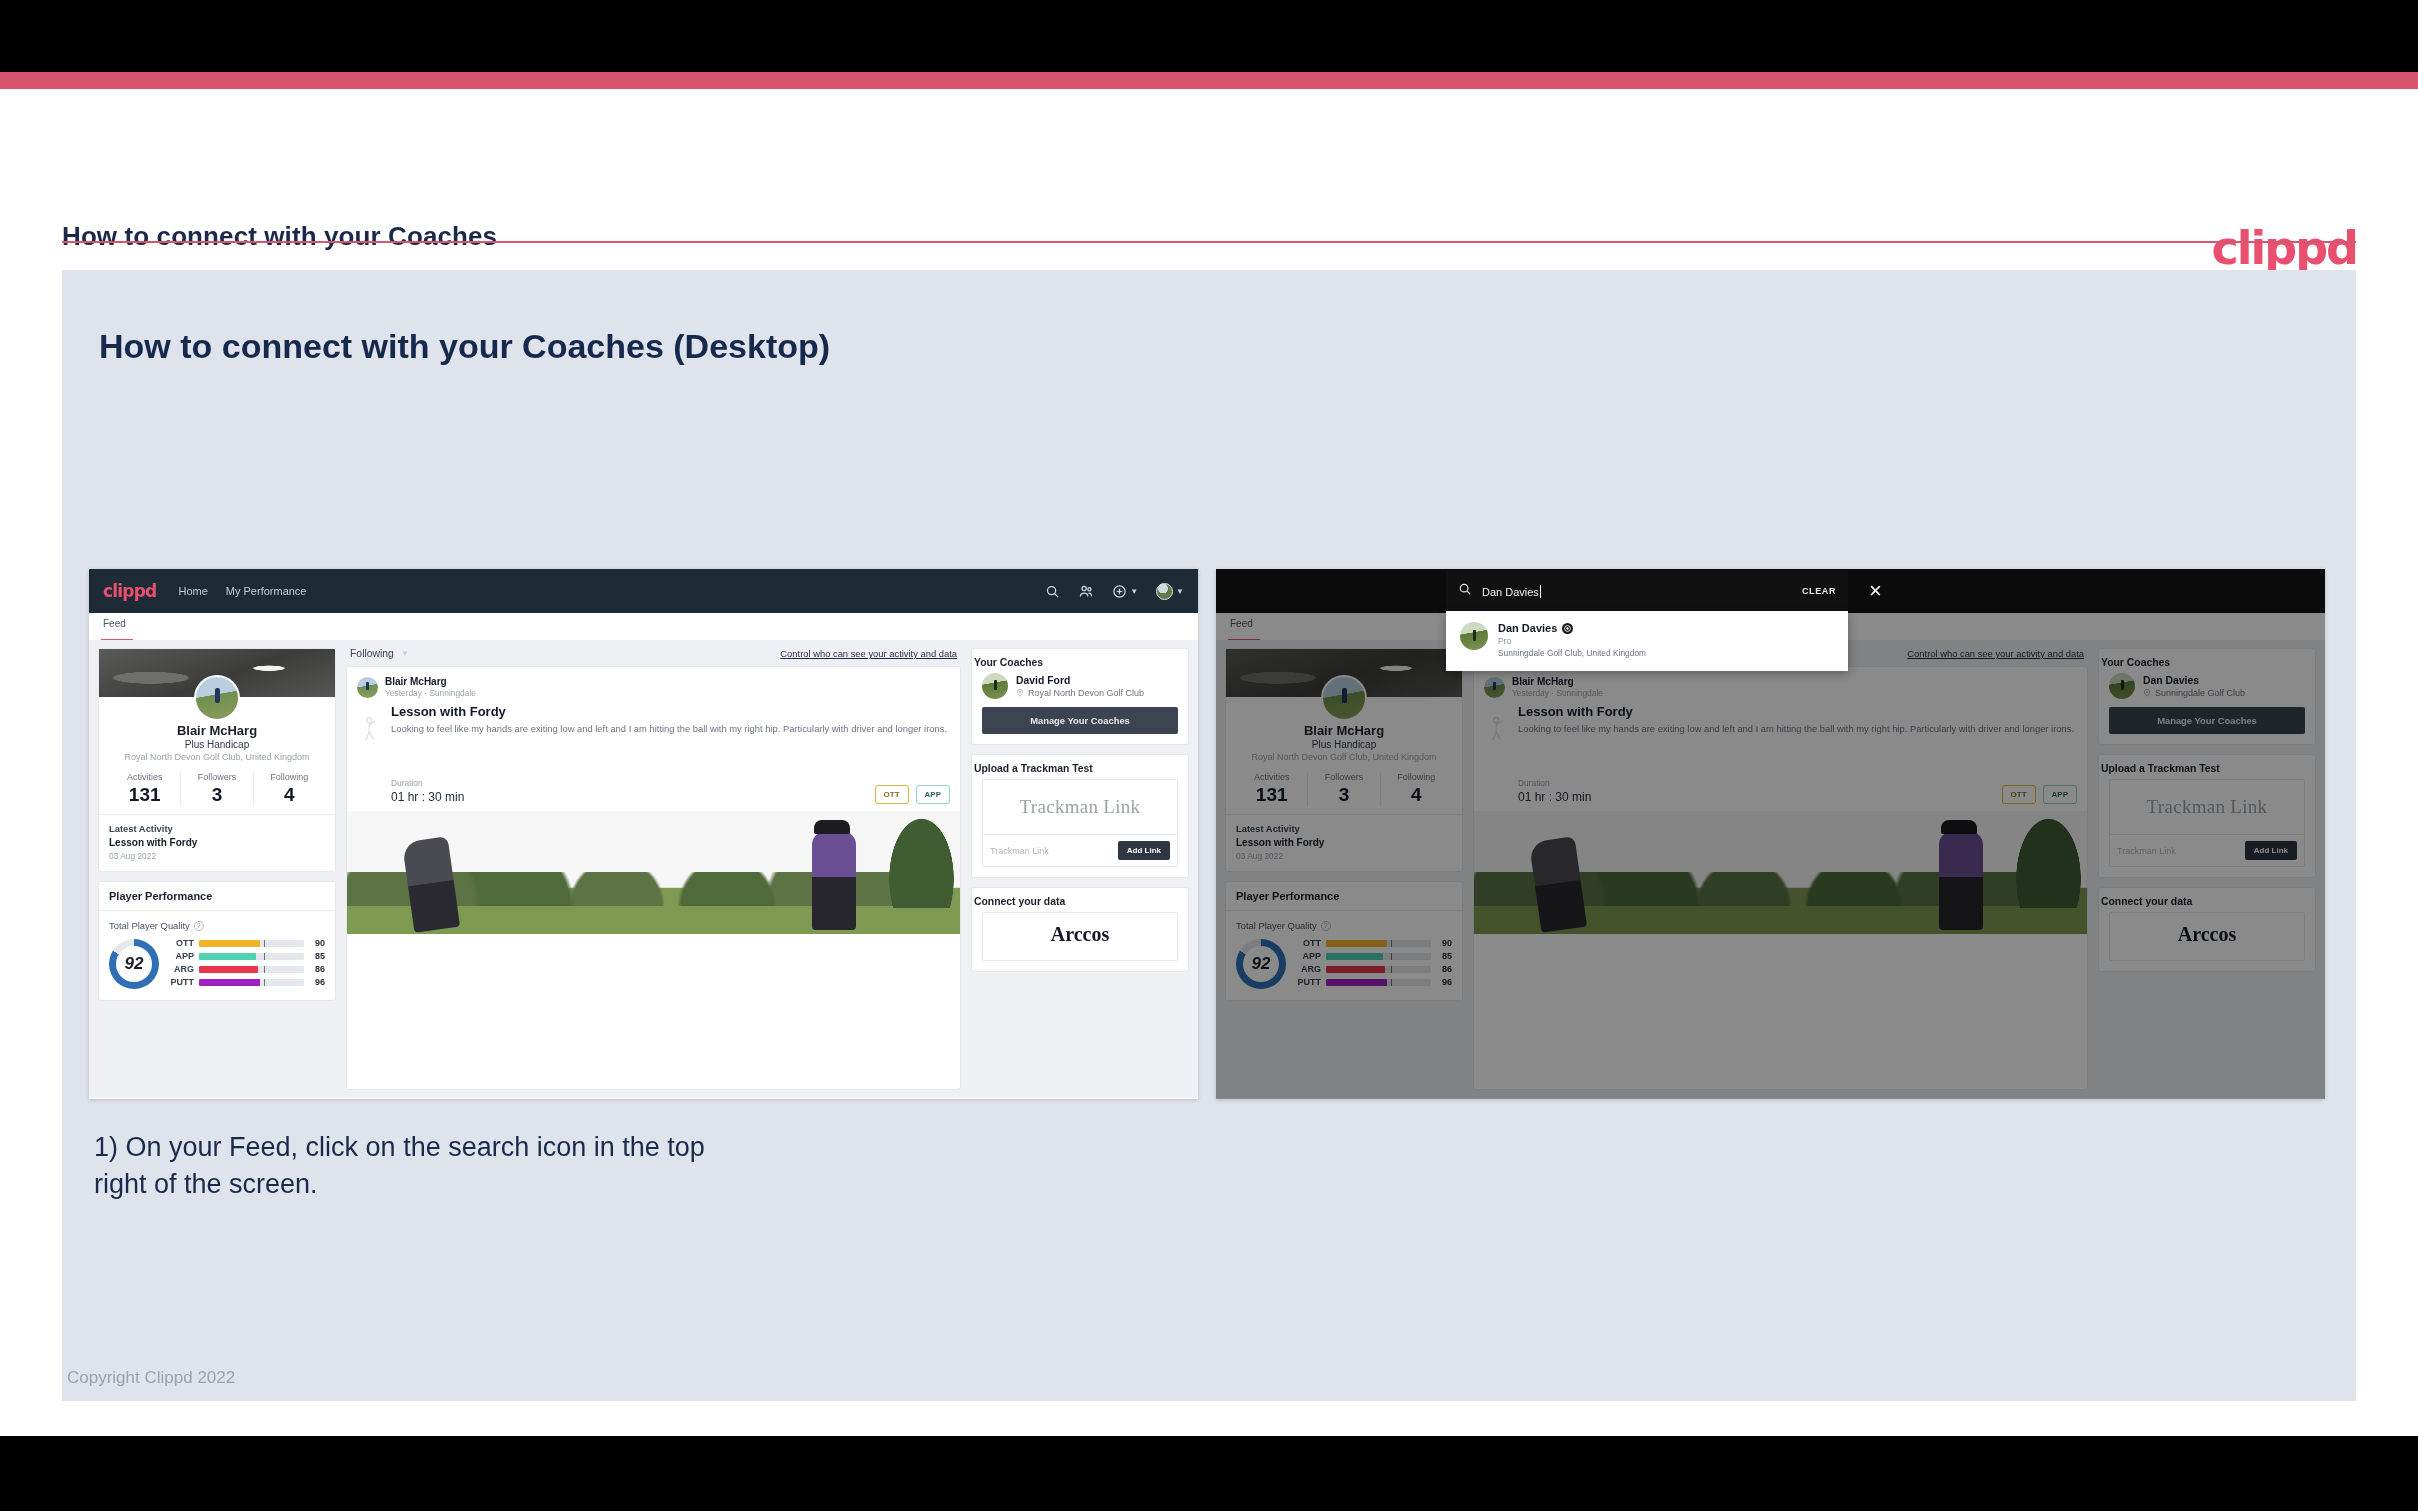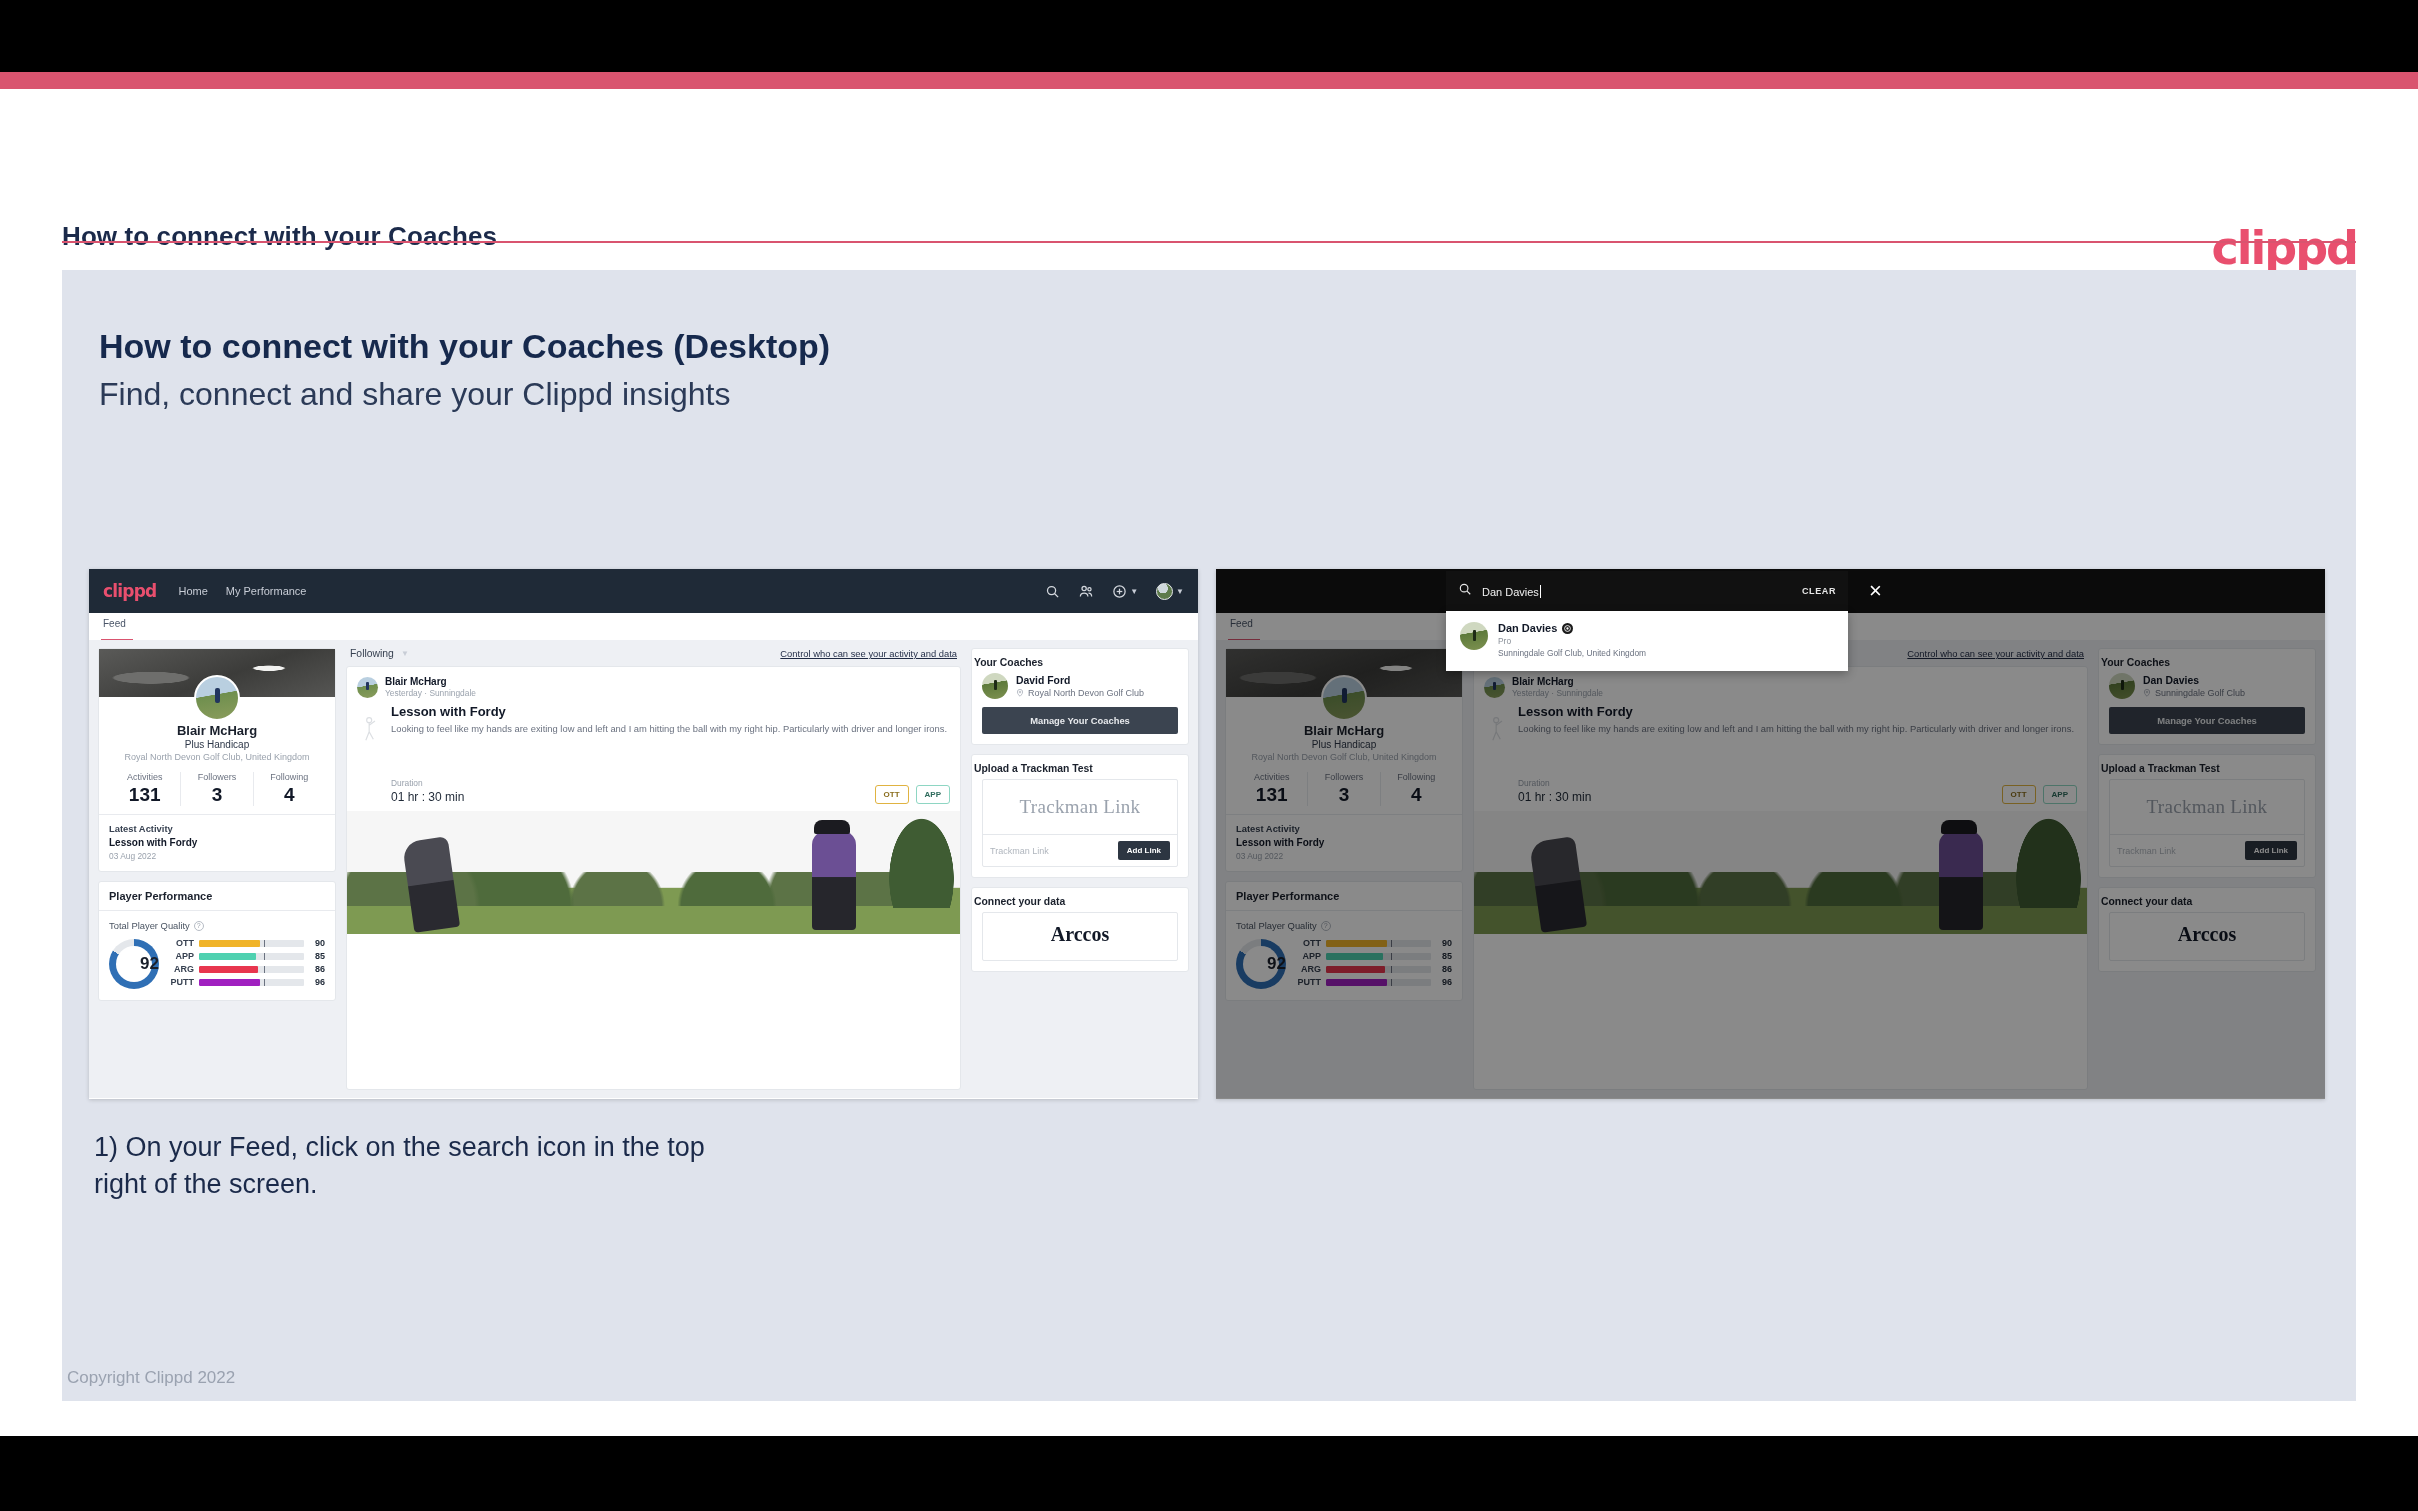--- a/index.html
+++ b/index.html
@@ -126,21 +126,21 @@
   .pp-body { padding:9px 10px 10px; }
   .pp-label { font-size:9.4px; color:#4b5563; display:flex; align-items:center; gap:4px; }
   .qmark {
     width:10px; height:10px; border-radius:50%; border:1px solid #b6bcc5;
     font-size:7px; color:#9aa2ad; display:flex; align-items:center; justify-content:center;
   }
   .pp-row { display:flex; margin-top:7px; align-items:center; gap:9px; }
   .ring {
     width:50px; height:50px; border-radius:50%; flex:none;
     background: conic-gradient(#2f6fb5 0 84%, #e4e7eb 84% 100%);
-    display:flex; align-items:center; justify-content:flex-end; position:relative;
+    display:flex; align-items:center; justify-content:center; position:relative;font-style:italic;
   }
   .ring::before {
     content:""; position:absolute; left:7px; top:7px; right:7px; bottom:7px;
     background:#fff; border-radius:50%;
   }
   .ring span { position:relative; font-size:17px; font-weight:600; color:#1a202c; }
   .bars { flex:1; }
   .brow { display:flex; align-items:center; gap:5px; margin-bottom:3px; }
   .bname { font-size:9px; font-weight:600; color:#374151; width:26px; text-align:right; }
   .btrack { flex:1; height:7px; background:#e4e7eb; border-radius:1px; position:relative; overflow:hidden; }
@@ -289,21 +289,20 @@
   <div class="slide-header">
     <div class="header-title">How to connect with your Coaches</div>
     <div class="logo-wrap">
       <span class="logo-text">clippd</span>
     </div>
   </div>
   <div class="header-rule"></div>
 
   <div class="body-panel"></div>
   <div class="title-main">How to connect with your Coaches (Desktop)</div>
-  <div class="title-sub">Find, connect and share your Clippd insights</div>
 
   <div class="mock mock-a">
 
     <div class="appnav">
       <span class="brand">clippd</span>
       <span class="navlink">Home</span>
       <span class="navlink">My Performance</span>
       <span class="spacer"></span>
       <span class="navicon">
         <svg width="15" height="15" viewBox="0 0 24 24" fill="none" stroke="#d4d8de" stroke-width="2">

